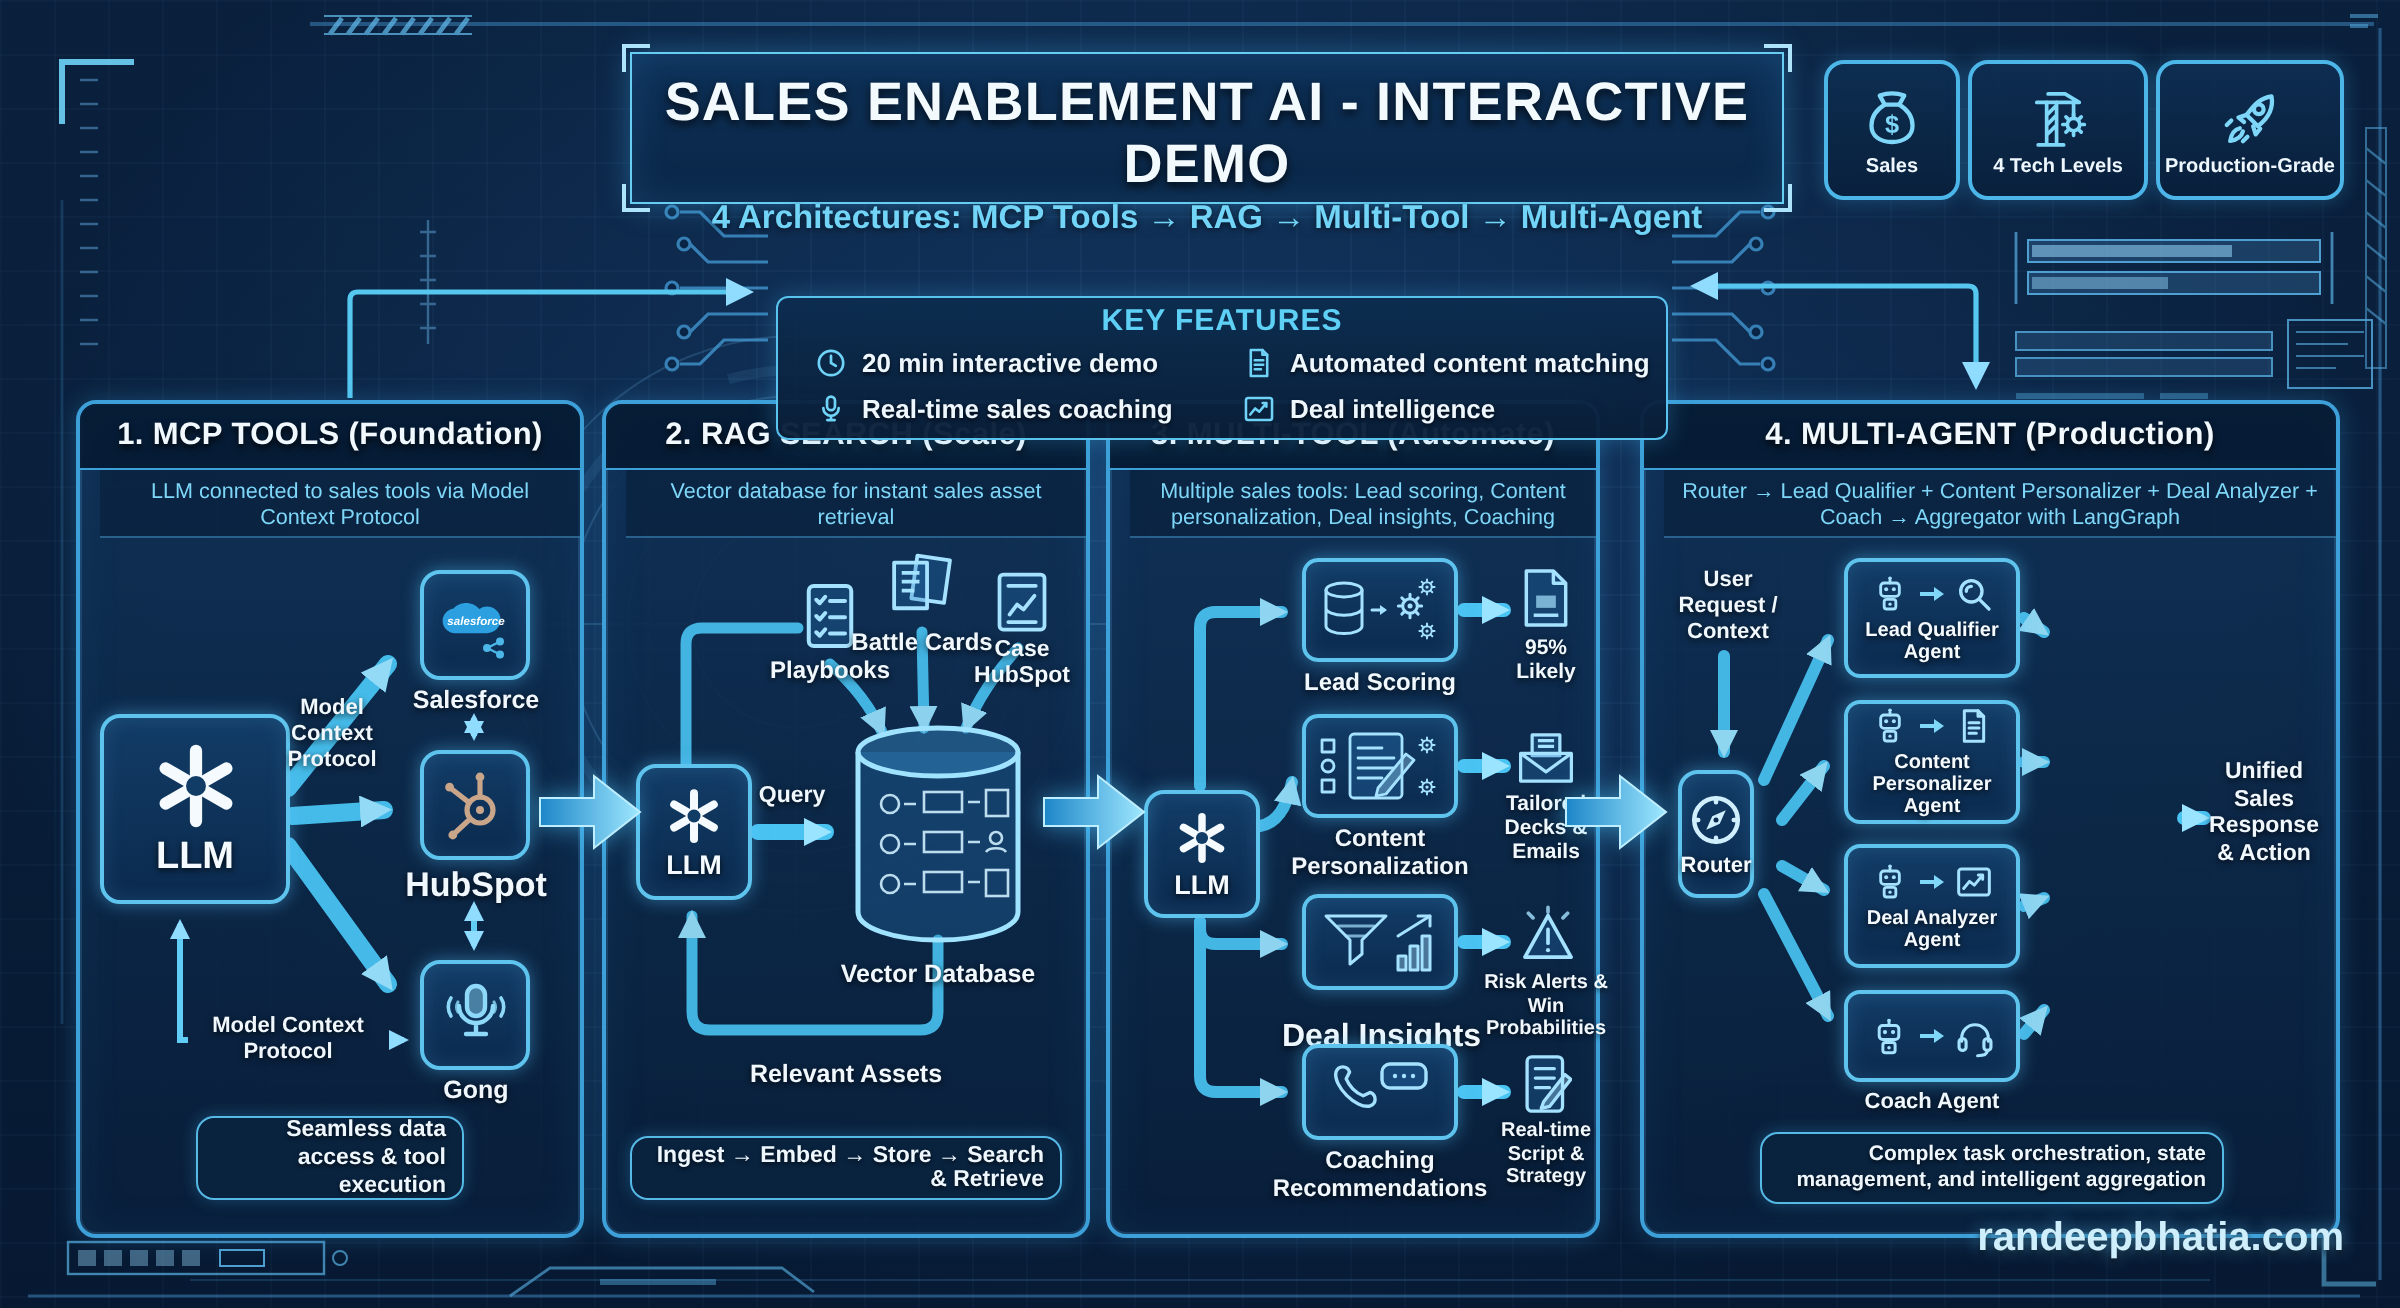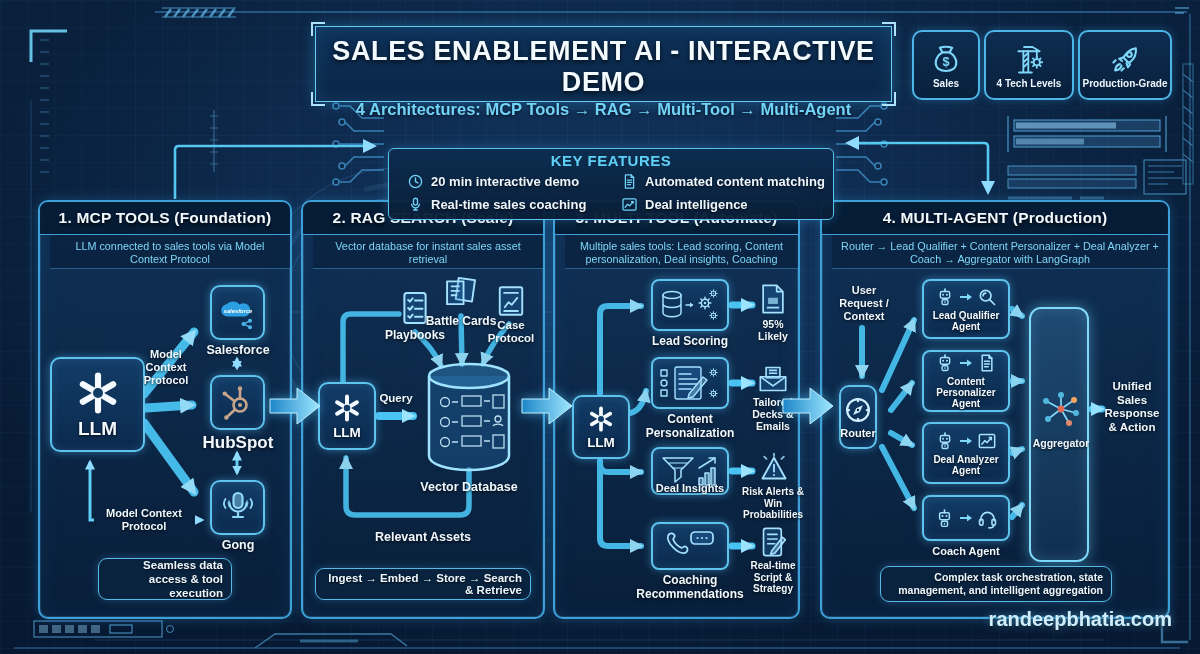--- a/index.html
+++ b/index.html
@@ -447,21 +447,21 @@
     </svg>
     <div class="lbl" style="left:118px;top:112px;width:80px;font-size:12px;white-space:nowrap">Battle Cards</div>
     <svg class="abs" style="left:193px;top:82px" width="30" height="34" viewBox="0 0 24 27">
       <g stroke="#a5e2ff" fill="rgba(40,120,190,.3)" stroke-width="1.5" stroke-linejoin="round" stroke-linecap="round">
         <rect x="3" y="2.5" width="18" height="22" rx="1.5"></rect>
         <path d="M6.5 7h11" fill="none"></path>
         <path d="M7 18.5l3-4 2.6 2 4.4-5.5" fill="none"></path>
         <path d="M6.5 21.5h11" fill="none"></path>
       </g>
     </svg>
-    <div class="lbl" style="left:182px;top:117px;width:52px;font-size:11.5px;line-height:13px">Case Protocol</div>
+    <div class="lbl" style="left:182px;top:117px;width:52px;font-size:11.5px;line-height:13px">Case HubSpot</div>
 
     <div class="node" style="left:15px;top:180px;width:58px;height:68px">
       <svg width="30" height="30" style="color:#f4fafe">
           <use href="#ic-openai"></use>
         </svg>
       <div class="nlab" style="font-size:13.5px">LLM</div>
     </div>
     <div class="lbl" style="left:72px;top:190px;width:42px;font-size:11.5px">Query</div>
 
     <svg class="abs" style="left:118px;top:158px" width="96" height="112" viewBox="0 0 96 112">
@@ -577,21 +577,21 @@
           <path d="M4 4h30L22 16v7l-6 5V16z"></path>
           <path d="M10 9h18M14 14h10" opacity=".7"></path>
           <rect x="40" y="24" width="4" height="7" fill="rgba(165,226,255,.4)"></rect>
           <rect x="46" y="19" width="4" height="12" fill="rgba(165,226,255,.4)"></rect>
           <rect x="52" y="14" width="4" height="17" fill="rgba(165,226,255,.4)"></rect>
           <path d="M40 14 56 4"></path>
             <path d="M50 4h6v5"></path>
         </g>
       </svg>
     </div>
-    <div class="lbl" style="left:86px;top:280px;width:98px;font-size:11px;white-space:nowrap">Deal Insights</div>
+    <div class="lbl" style="left:86px;top:308px;width:98px;font-size:16px;white-space:nowrap">Deal Insights</div>
     <svg class="abs" style="left:204px;top:250px" width="30" height="30" viewBox="0 0 26 26">
       <g stroke="#a5e2ff" fill="none" stroke-width="1.6" stroke-linejoin="round" stroke-linecap="round">
         <path d="M13 5 23 23H3z" fill="rgba(40,120,190,.3)"></path>
         <path d="M13 11v6"></path>
           <circle cx="13" cy="20" r=".9" fill="#a5e2ff" stroke="none"></circle>
         <path d="M4.5 4l2 2M21.5 4l-2 2M13 1.5v2" opacity=".8"></path>
       </g>
     </svg>
     <div class="lbl" style="left:186px;top:284px;width:64px;font-size:10px;line-height:11.5px">Risk Alerts &amp; Win Probabilities</div>
 
@@ -704,35 +704,20 @@
             <path d="M1 5h8" stroke="#7fd8f8" stroke-width="2"></path>
             <polygon points="8,1.5 13,5 8,8.5" fill="#7fd8f8"></polygon>
           </svg>
         <svg width="21" height="21" style="color:#a5e2ff">
             <use href="#ic-headset"></use>
           </svg>
       </div>
     </div>
     <div class="lbl" style="left:96px;top:343px;width:96px;font-size:11px">Coach Agent</div>
 
-    <div class="agg" style="left:207px;top:105px;width:60px;height:255px">
-      <svg class="abs" style="left:8px;top:78px" width="44" height="44" viewBox="0 0 44 44">
-        <g stroke="#7fd8f8" stroke-width="1.7">
-          <path d="M22 22 22 8M22 22 35 13M22 22 37 26M22 22 30 36M22 22 9 32M22 22 7 14"></path>
-        </g>
-        <circle cx="22" cy="22" r="3.4" fill="#e06a5a"></circle>
-        <circle cx="22" cy="8" r="3" fill="#4fb8dc"></circle>
-        <circle cx="35" cy="13" r="3" fill="#f2a75f"></circle>
-        <circle cx="37" cy="26" r="3" fill="#4fb8dc"></circle>
-        <circle cx="30" cy="36" r="3" fill="#e08a6a"></circle>
-        <circle cx="9" cy="32" r="3" fill="#4fb8dc"></circle>
-        <circle cx="7" cy="14" r="3" fill="#4fb8dc"></circle>
-      </svg>
-      <div class="lbl" style="left:0;top:128px;width:60px;font-size:10.5px">Aggregator</div>
-    </div>
     <div class="lbl" style="left:278px;top:178px;width:64px;font-size:11.5px;line-height:13.5px">Unified Sales Response &amp; Action</div>
     <div class="note" style="left:58px;top:364px;width:232px;height:36px;font-size:10.5px;line-height:13px">Complex task orchestration, state management, and intelligent aggregation</div>
   </section>
 
   <svg class="flowlayer" viewBox="0 0 1200 654">
     <defs>
       <linearGradient id="gArr" x1="0" y1="0" x2="1" y2="0">
         <stop offset="0" stop-color="#1d86c8"></stop>
           <stop offset="1" stop-color="#9fe8ff"></stop>
       </linearGradient>

